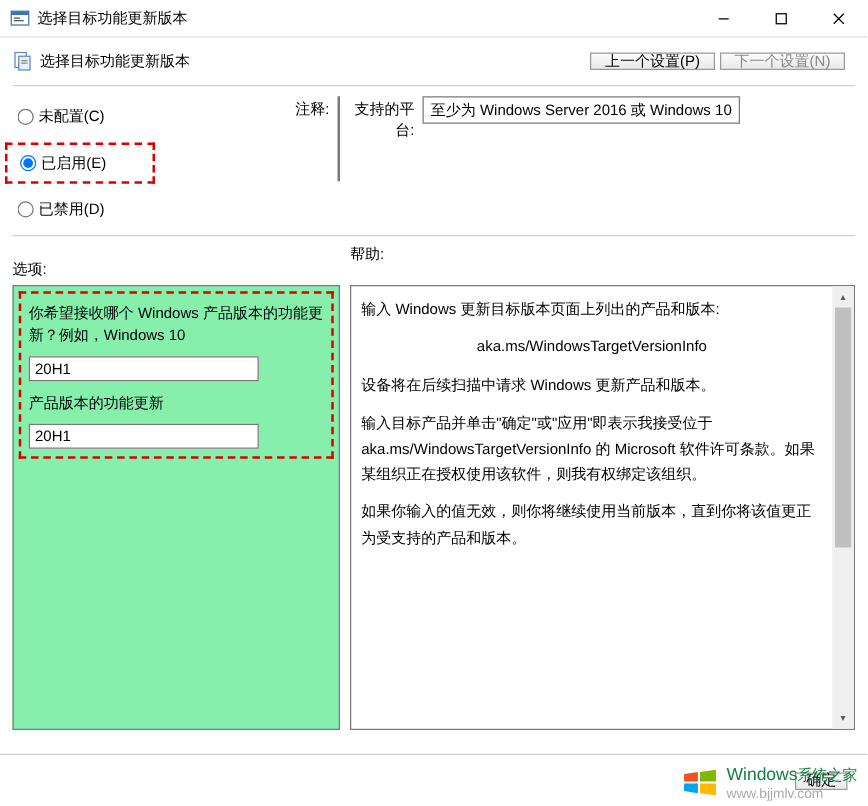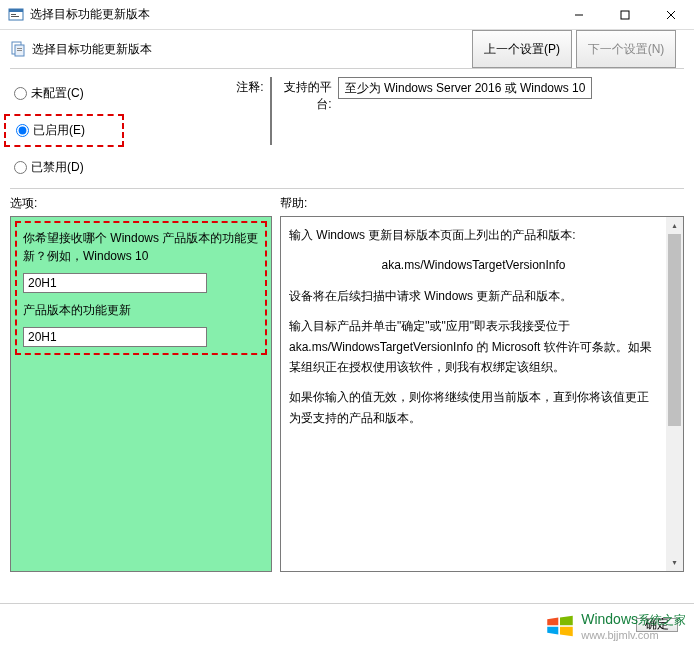--- a/index.html
+++ b/index.html
@@ -38,21 +38,21 @@
       align-items: center;
       padding: 6px 10px;
     }
     .subtitle-icon {
       width: 16px; height: 16px;
       margin-right: 6px;
     }
     .subtitle-text { flex: 1; font-size: 12px; }
     .nav-btns { display: flex; gap: 4px; margin-right: 8px; }
     .nav-btn {
-      width: 100px; height: 38px;
+      width: 100px; height: 14px;
       border: 1px solid #999;
       background: linear-gradient(#fdfdfd, #e8e8e8);
       font-size: 12px;
       display: flex; align-items: center; justify-content: center;
       cursor: default;
     }
     .nav-btn.disabled { color: #888; }
 
     .divider { height: 1px; background: #d0d0d0; margin: 0 10px; }
 
@@ -110,21 +110,21 @@
       font-size: 12px;
       display: flex;
       align-items: center;
     }
 
     .labels-row {
       display: flex;
       padding: 6px 10px 4px 10px;
       font-size: 12px;
     }
-    .labels-row .left { width: 270px; }
+    .labels-row .left { width: 270px; margin-top: 12px; }
     .labels-row .right { flex: 1; }
 
     .content-row {
       display: flex;
       padding: 0 10px;
       gap: 8px;
       height: 356px;
     }
     .options-panel {
       width: 262px;

